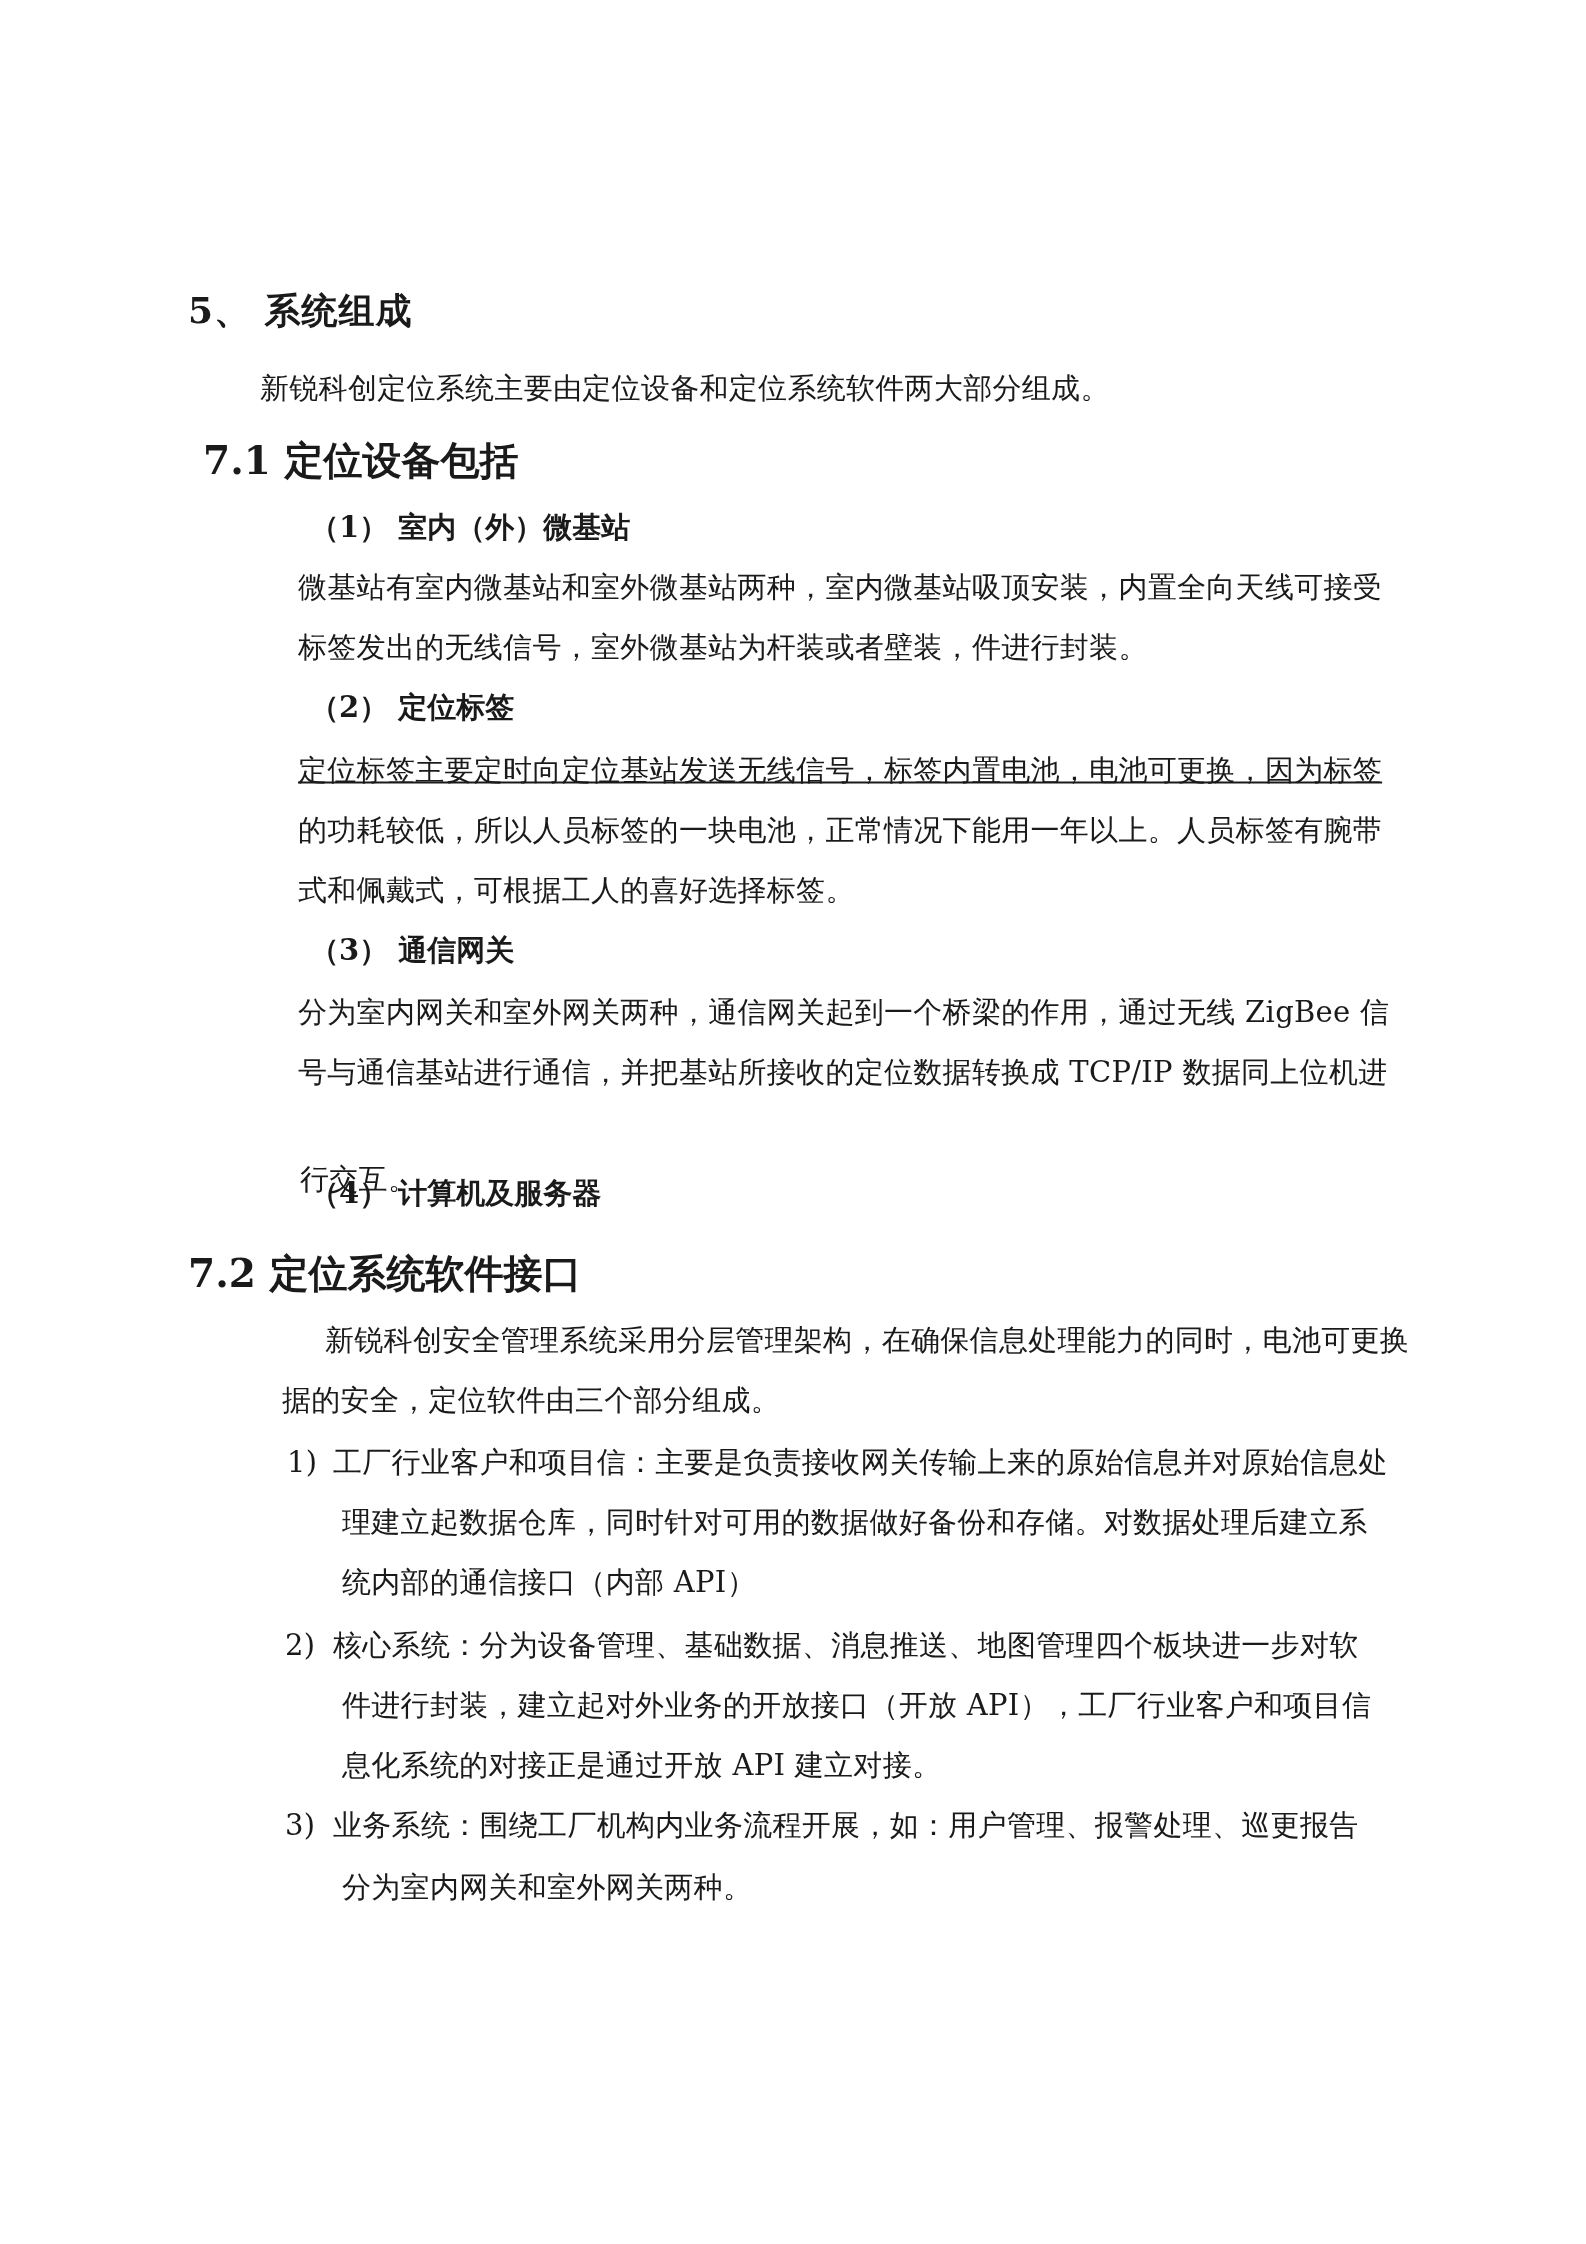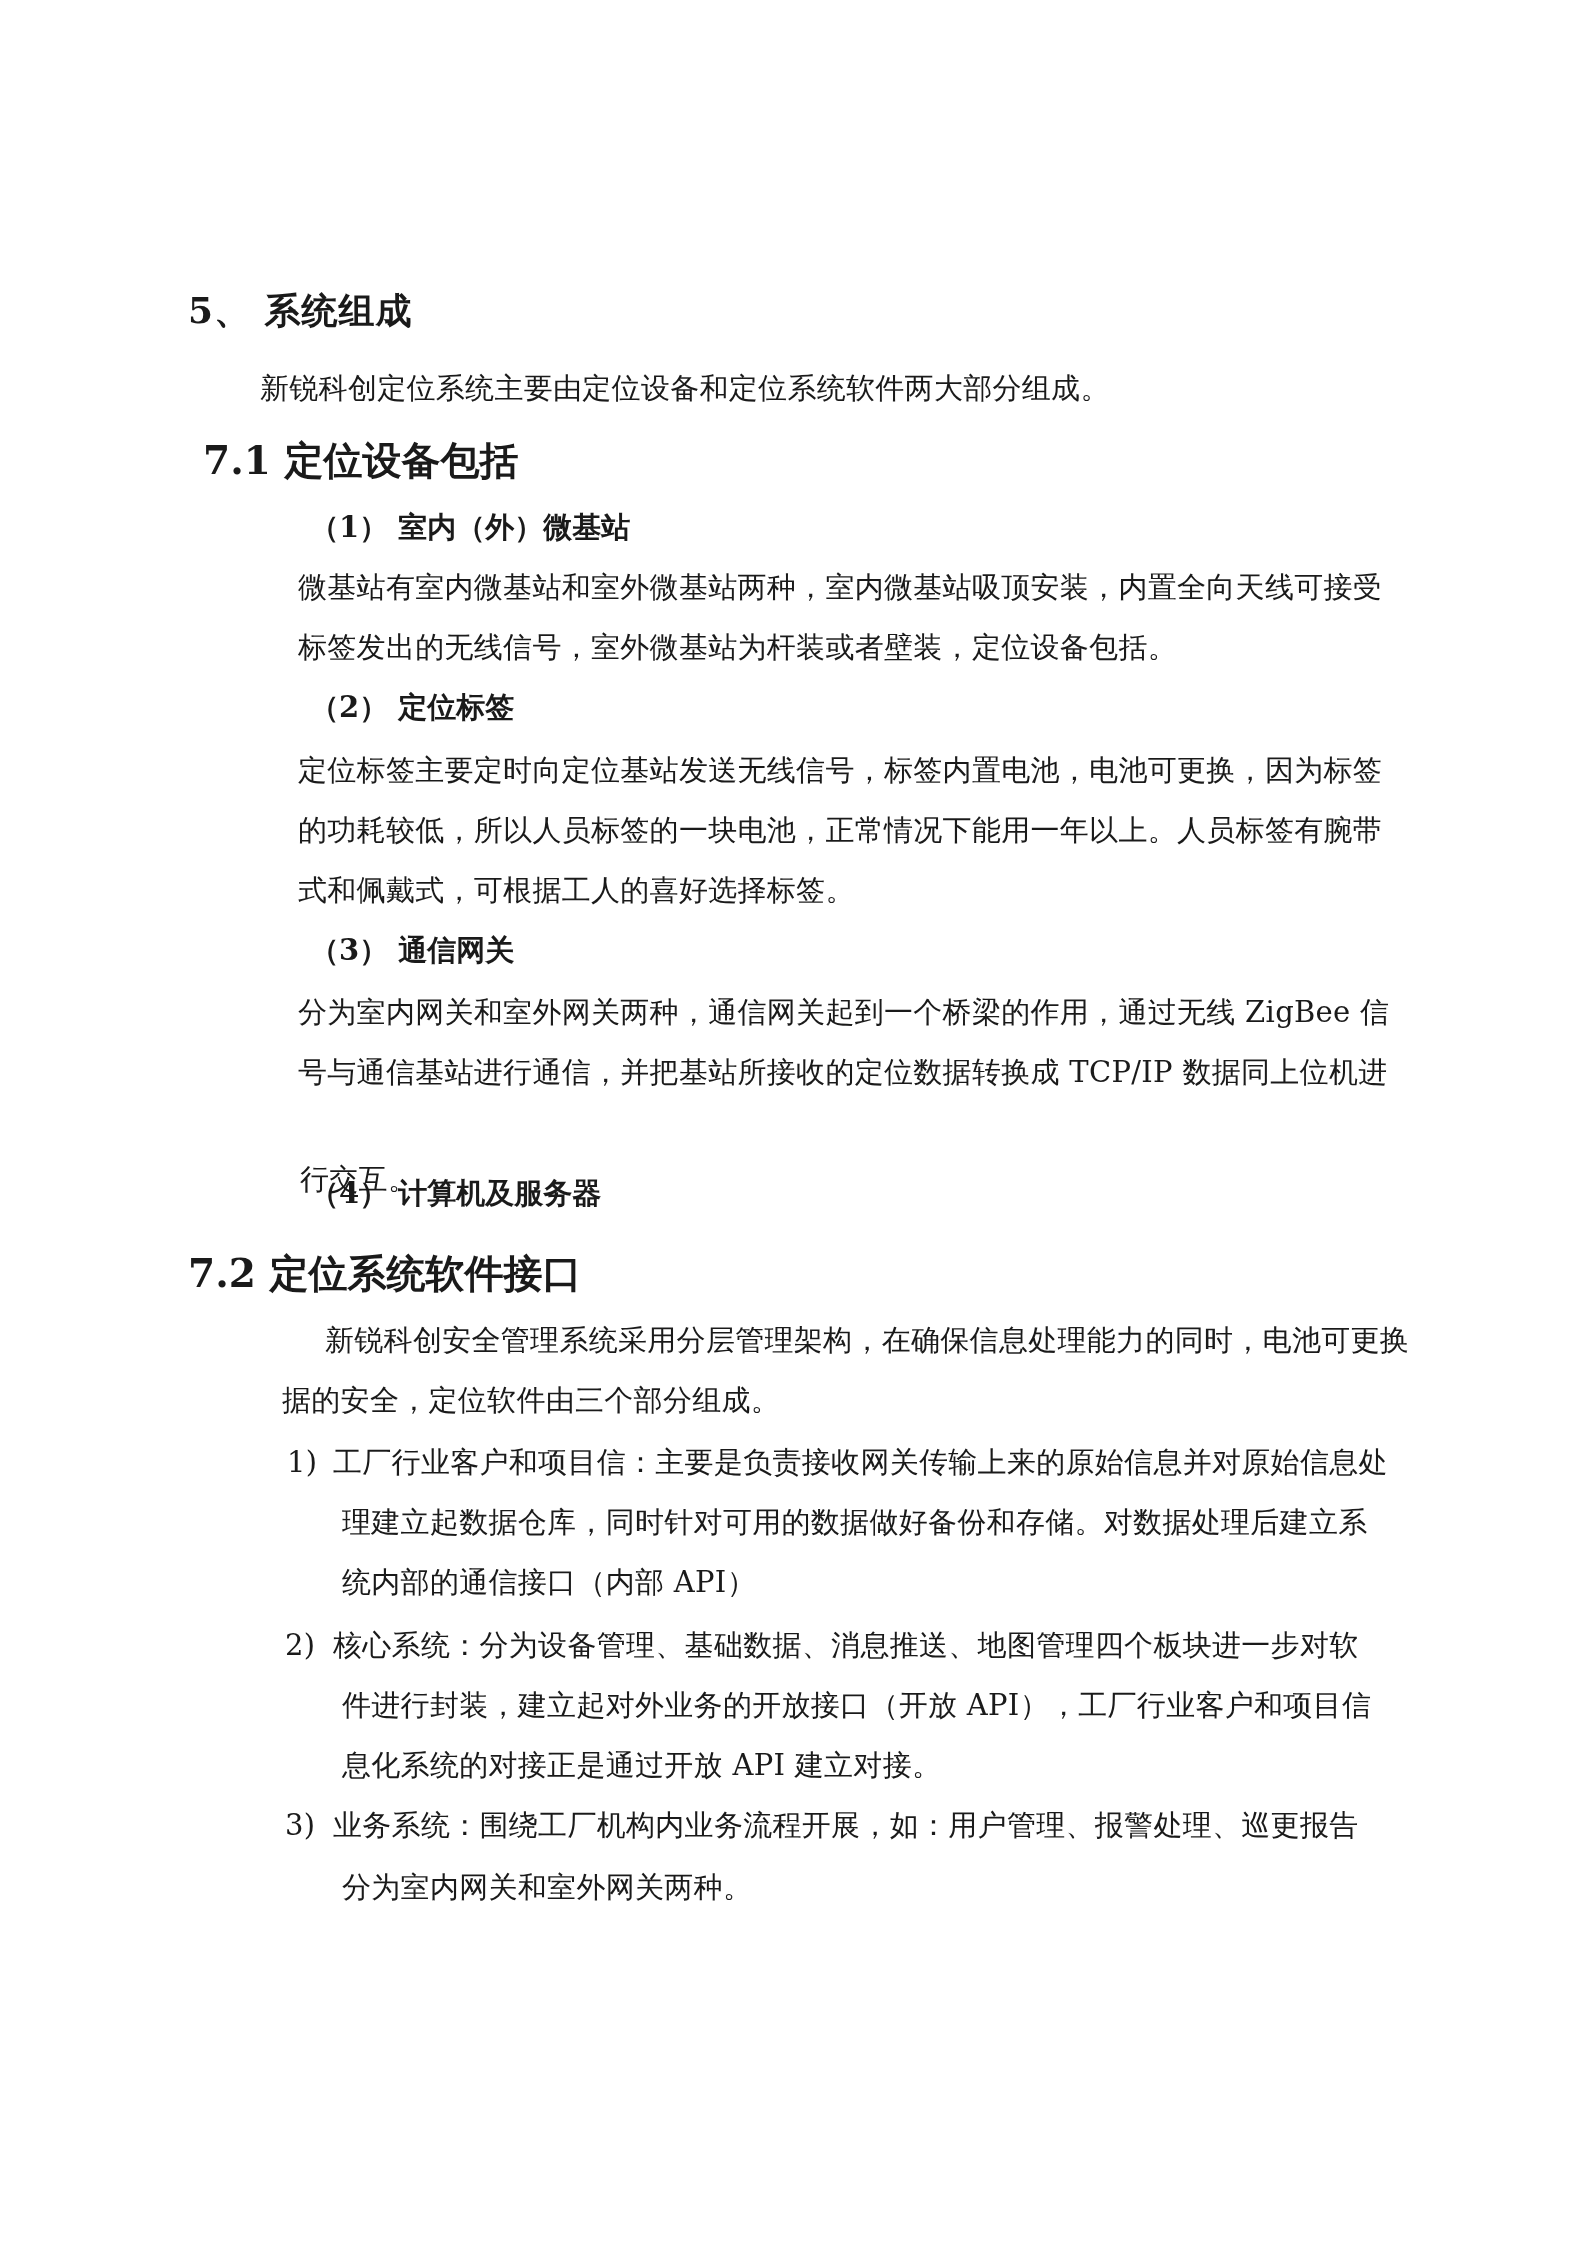--- a/index.html
+++ b/index.html
@@ -16,24 +16,24 @@
 
 <div>
 
   <div class="ln h1" style="left:188px;top:310px;">5、 系统组成</div>
   <div class="ln body" style="left:260px;top:388px;">新锐科创定位系统主要由定位设备和定位系统软件两大部分组成。</div>
 
   <div class="ln h2" style="left:203px;top:460px;">7.1 定位设备包括</div>
 
   <div class="ln h3" style="left:310px;top:527px;">（1） 室内（外）微基站</div>
   <div class="ln body" style="left:298px;top:587px;">微基站有室内微基站和室外微基站两种，室内微基站吸顶安装，内置全向天线可接受</div>
-  <div class="ln body" style="left:298px;top:647px;">标签发出的无线信号，室外微基站为杆装或者壁装，定位设备包括。</div>
+  <div class="ln body" style="left:298px;top:647px;">标签发出的无线信号，室外微基站为杆装或者壁装，件进行封装。</div>
 
   <div class="ln h3" style="left:310px;top:707px;">（2） 定位标签</div>
-  <div class="ln body" style="left:298px;top:770px;">定位标签主要定时向定位基站发送无线信号，标签内置电池，电池可更换，因为标签</div>
+  <div class="ln body" style="left:298px;top:770px;text-decoration:underline;">定位标签主要定时向定位基站发送无线信号，标签内置电池，电池可更换，因为标签</div>
   <div class="ln body" style="left:298px;top:830px;">的功耗较低，所以人员标签的一块电池，正常情况下能用一年以上。人员标签有腕带</div>
   <div class="ln body" style="left:298px;top:890px;">式和佩戴式，可根据工人的喜好选择标签。</div>
 
   <div class="ln h3" style="left:310px;top:950px;">（3） 通信网关</div>
   <div class="ln body" style="left:298px;top:1012px;">分为室内网关和室外网关两种，通信网关起到一个桥梁的作用，通过无线 ZigBee 信</div>
   <div class="ln body" style="left:298px;top:1072px;">号与通信基站进行通信，并把基站所接收的定位数据转换成 TCP/IP 数据同上位机进</div>
   <div class="ln body" style="left:300px;top:1179px;">行交互。</div>
 
   <div class="ln h3" style="left:310px;top:1193px;">（4） 计算机及服务器</div>
 

